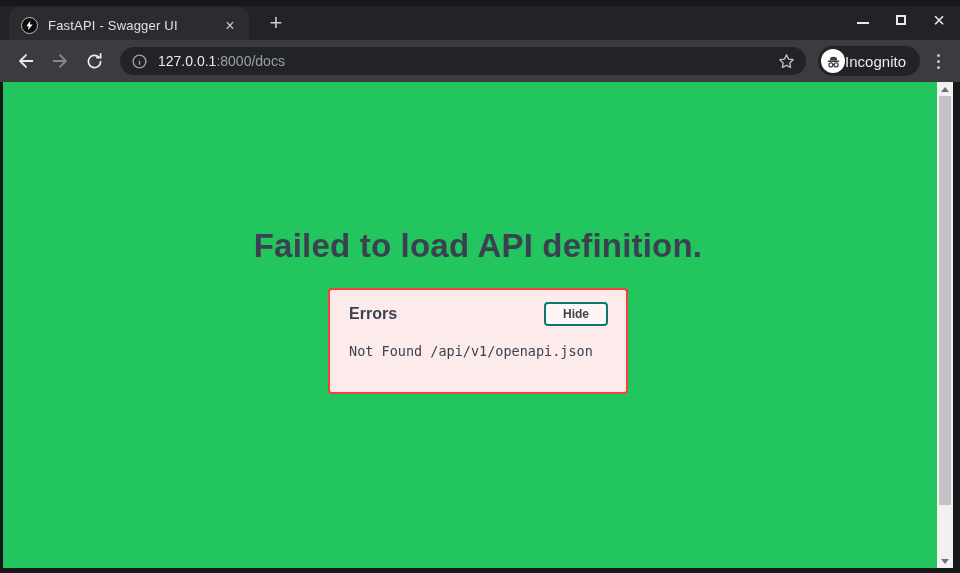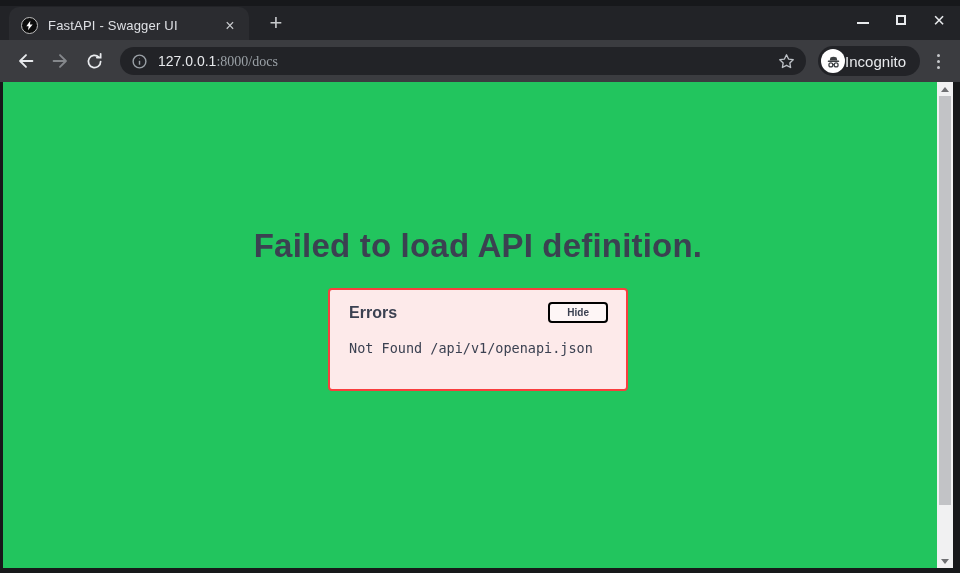--- a/index.html
+++ b/index.html
@@ -69,21 +69,21 @@
   .nav-btn{
     width:28px;height:28px;flex:none;border-radius:50%;
     display:flex;align-items:center;justify-content:center;margin-right:6px;
   }
   .omnibox{
     flex:1;height:28px;border-radius:14px;background:var(--omnibox);
     display:flex;align-items:center;padding:0 10px 0 11px;margin:0 6px;
   }
   .url-text{margin-left:10px;font-size:14px;white-space:nowrap;}
   .url-host{color:var(--ui-text);}
-  .url-path{color:var(--ui-dim);font-family:Liberation Serif, serif;}
+  .url-path{color:var(--ui-dim);}
   .omni-spacer{flex:1;}
   .incognito-badge{
     flex:none;height:30px;border-radius:15px;background:var(--omnibox);
     display:flex;align-items:center;padding:3px 14px 3px 3px;margin-left:6px;
   }
   .incog-circle{
     width:24px;height:24px;border-radius:50%;background:#fff;flex:none;
     display:flex;align-items:center;justify-content:center;
   }
   .incog-label{font-size:15px;color:var(--ui-text);}
@@ -105,23 +105,23 @@
   .errors-panel{
     width:300px;margin:23px auto 0;
     border:2px solid var(--error-accent);border-radius:4px;
     background:var(--error-bg);
     padding:12px 18px 32px 19px;
   }
   .errors-header{display:flex;align-items:center;justify-content:space-between;}
   .errors-title{font-size:16px;font-weight:700;color:var(--page-text);}
   .hide-btn{
     font-family:"Liberation Sans",sans-serif;
-    font-size:10px;font-weight:700;color:var(--page-text);
+    font-size:12px;font-weight:700;color:var(--page-text);
     background:rgba(255,255,255,.55);
-    border:2px solid #000000;border-radius:4px;
+    border:2px solid #0f766e;border-radius:4px;
     padding:3px 17px;cursor:pointer;
   }
   .error-item{margin-top:17px;font-family:"DejaVu Sans Mono",monospace;color:var(--page-text);}
   .error-name{font-size:13.5px;font-weight:700;line-height:17px;}
   .error-message{font-size:13.5px;line-height:17px;white-space:nowrap;}
   
   .scrollbar{
     position:absolute;top:0;right:0;bottom:0;width:16px;background:#f1f1f2;
   }
   .scroll-arrow{position:absolute;left:0;width:16px;height:14px;display:flex;align-items:center;justify-content:center;}

